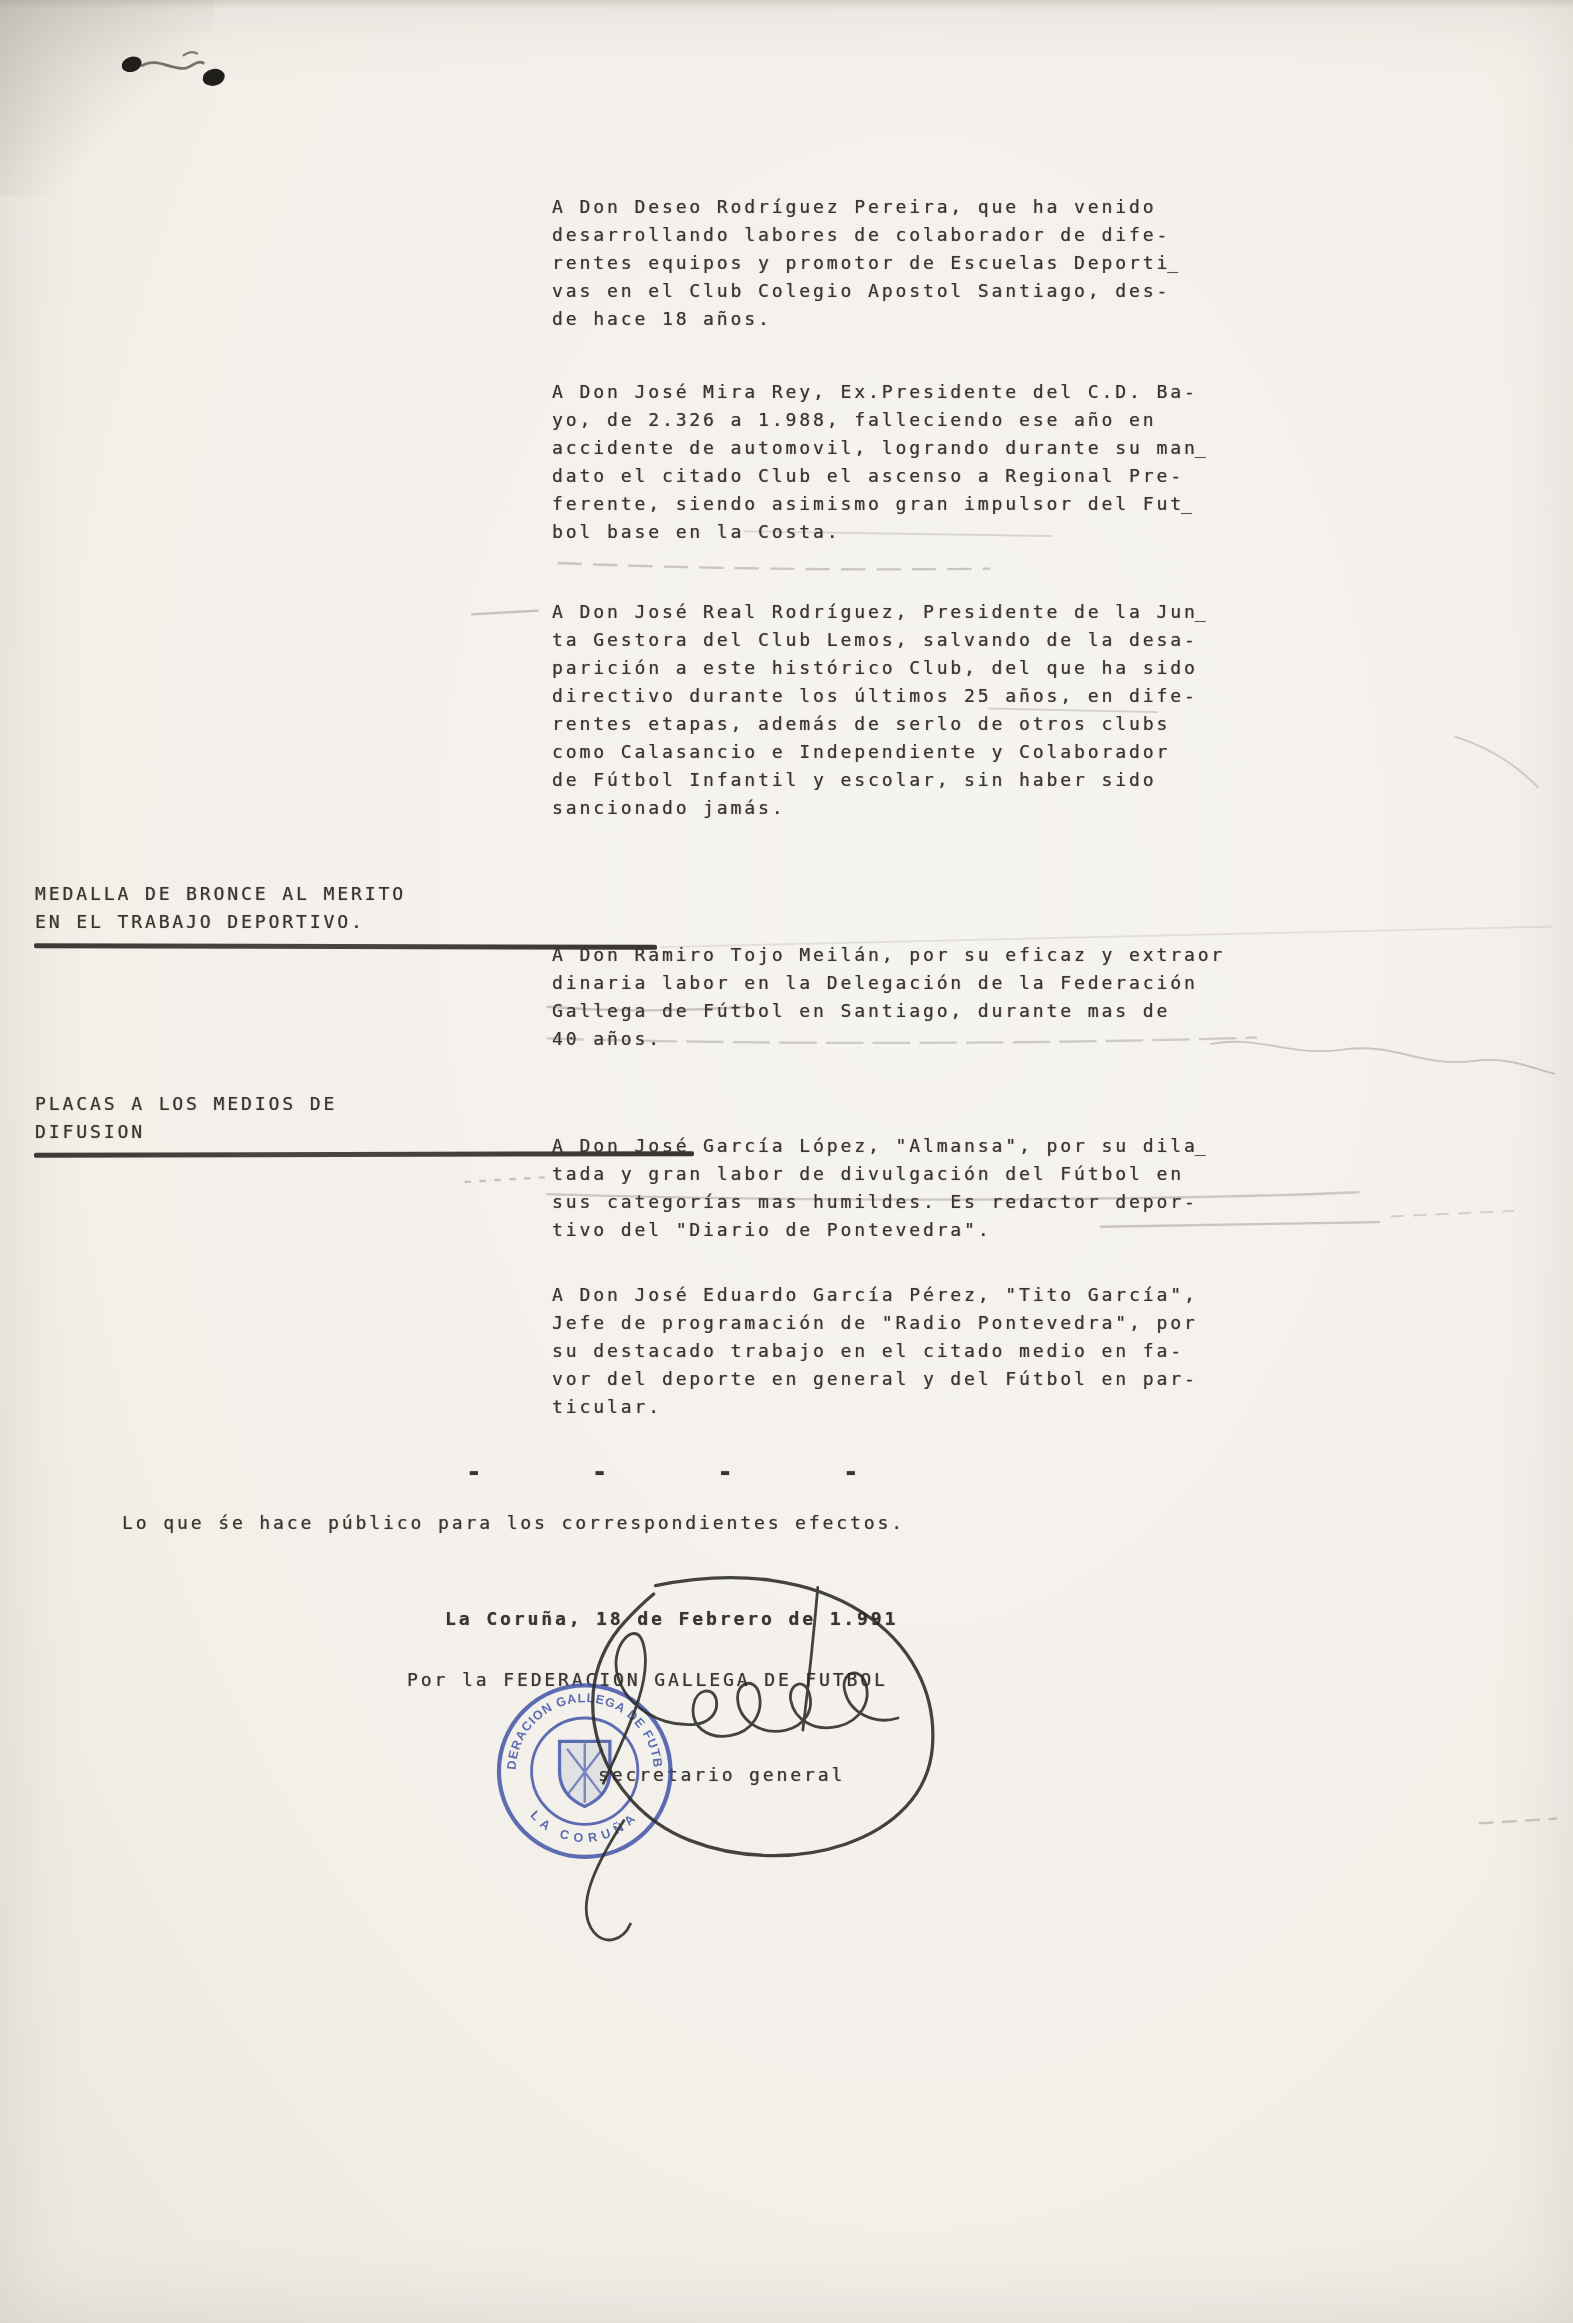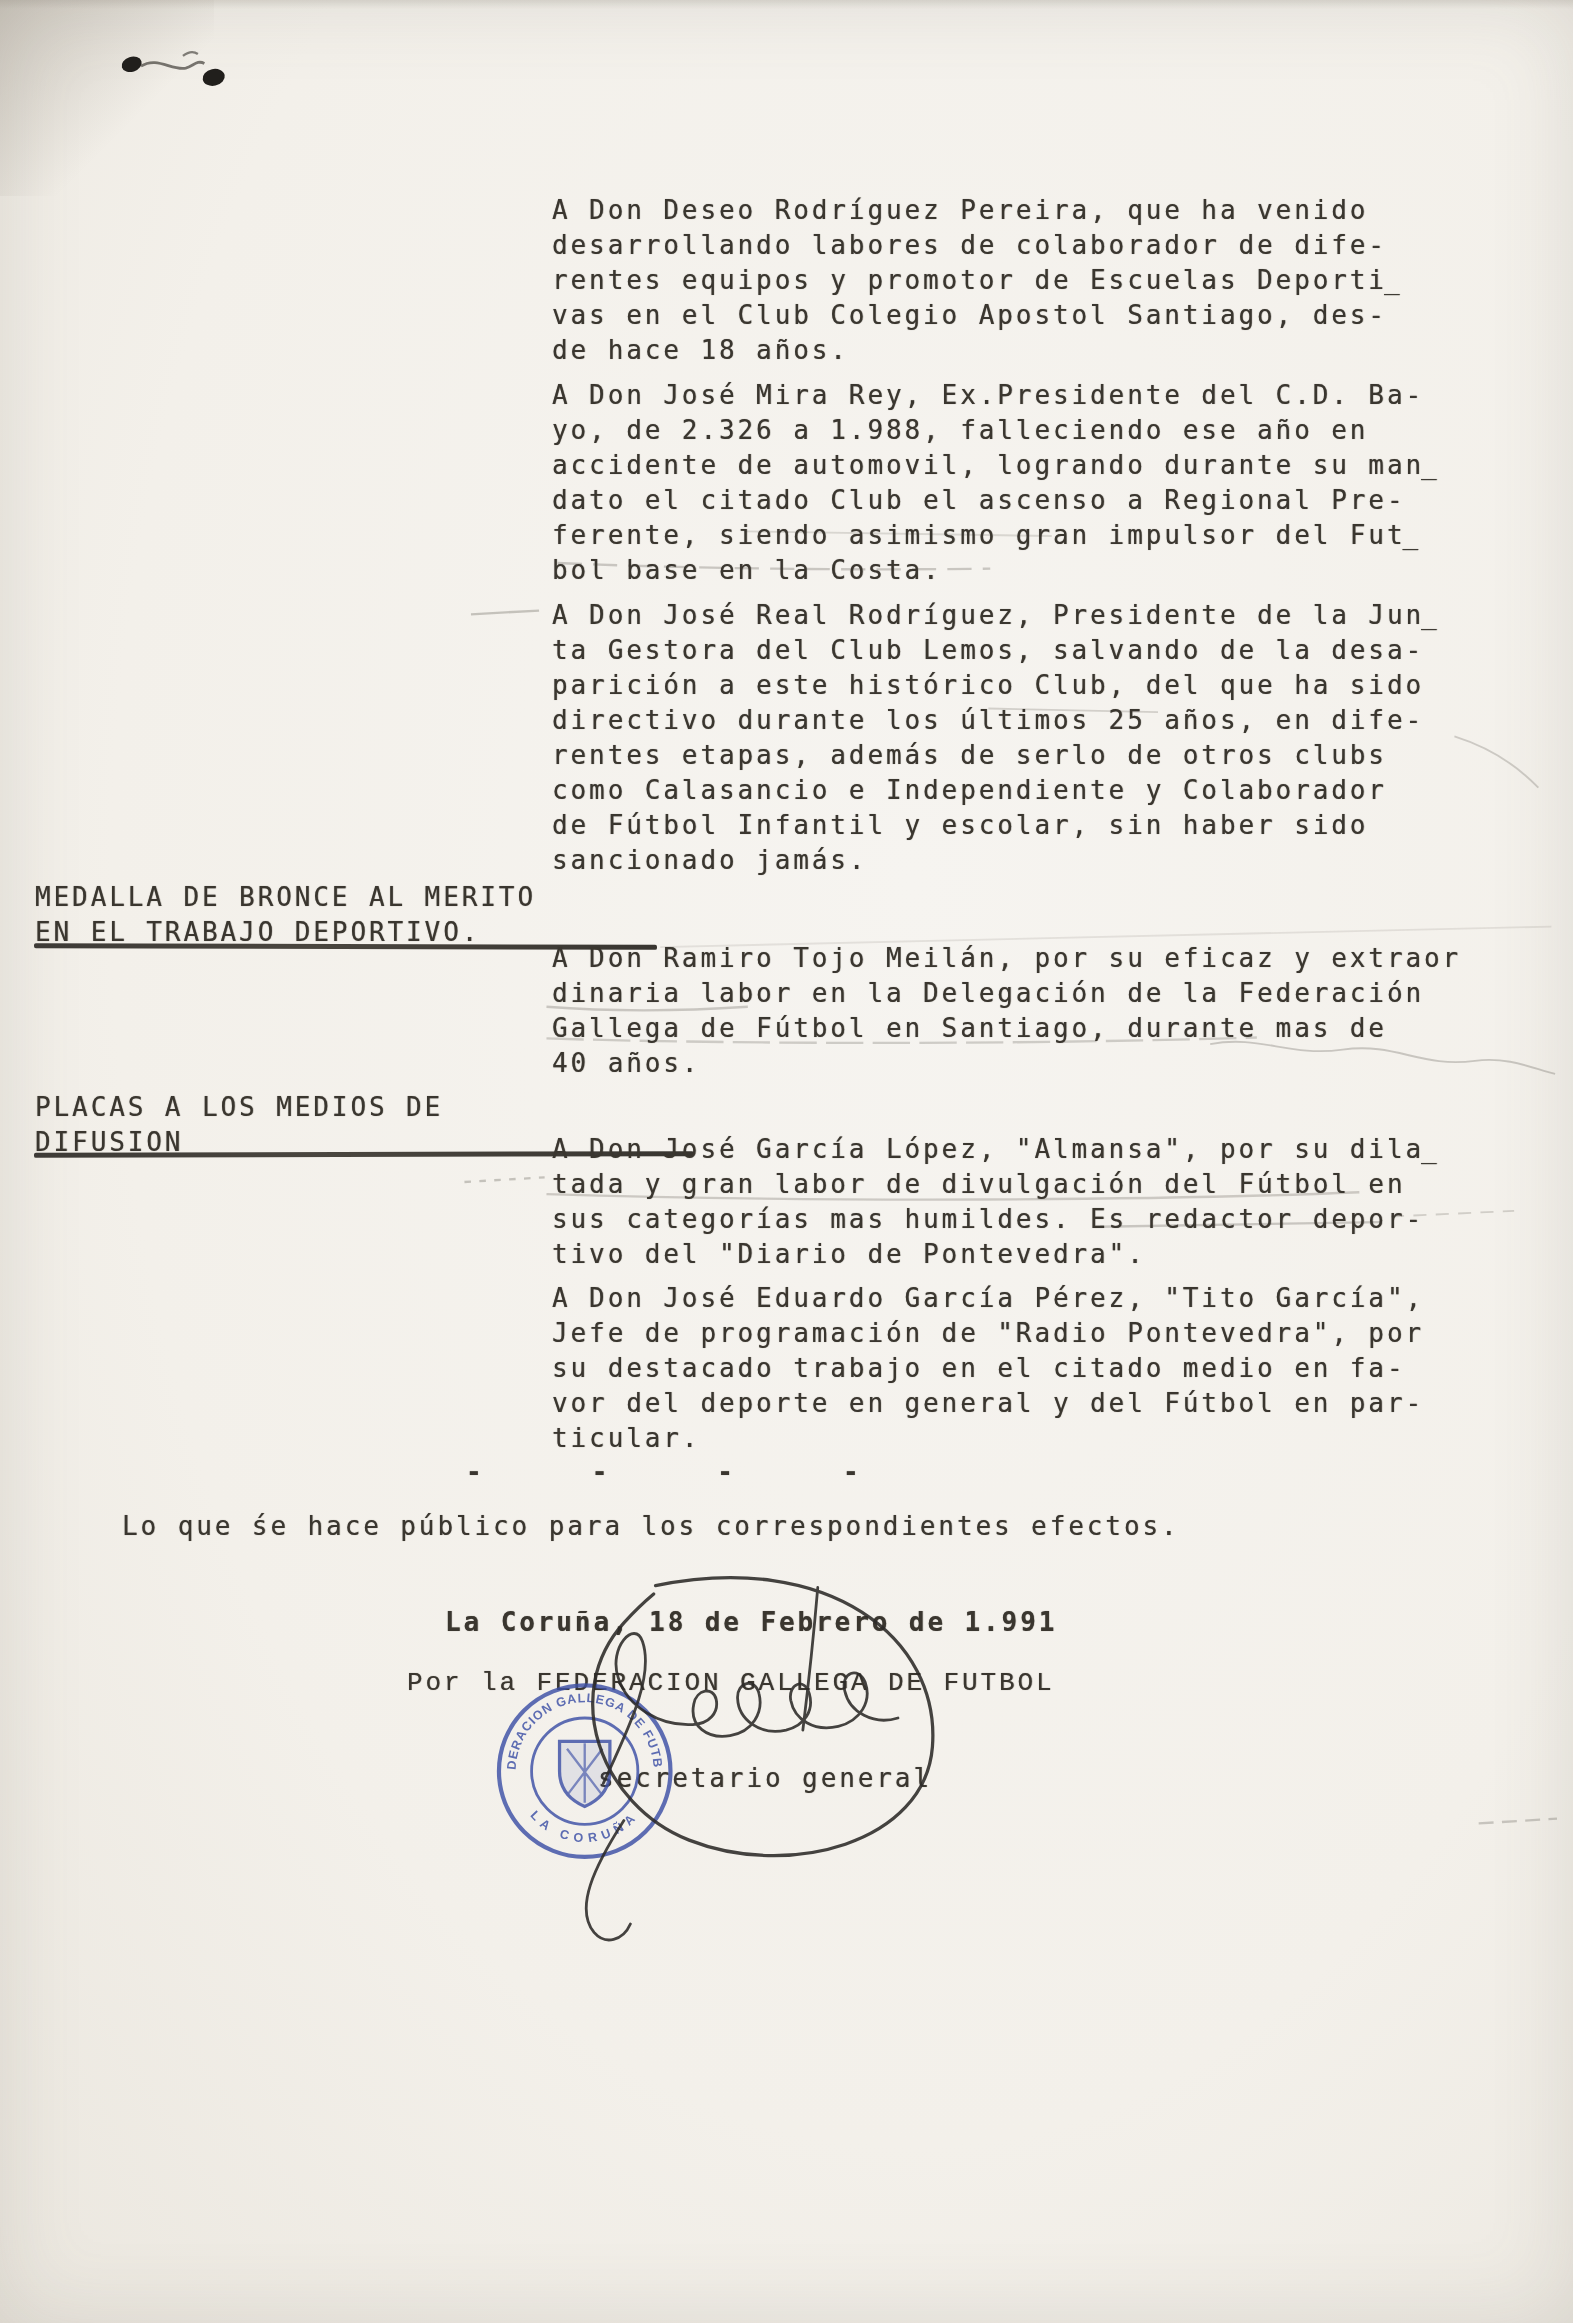--- a/index.html
+++ b/index.html
@@ -14,21 +14,21 @@
     position:absolute;left:0;top:0;width:214px;height:196px;
     background:linear-gradient(135deg, rgba(150,142,130,.40), rgba(150,142,130,0) 62%);
   }
   .edge-top{
     position:absolute;top:0;left:0;right:0;height:9.3px;
     background:linear-gradient(rgba(140,133,122,.22),rgba(140,133,122,0));
   }
   .layer{position:absolute;left:0;top:0;pointer-events:none;}
   .typed{
     position:absolute;
-    font-size:26px;line-height:35px;letter-spacing:2.9px;
+    font-size:18px;line-height:28px;letter-spacing:2.9px;
     white-space:pre-line;
     text-shadow:0 0 0.9px rgba(58,54,47,.55), 0.6px 0.4px 0 rgba(58,54,47,.22);
   }
   .p1{left:552px;top:193px;}
   .p2{left:552px;top:378px;}
   .p3{left:552px;top:598px;}
   .p4{left:552px;top:941px;}
   .p5{left:552px;top:1132px;}
   .p6{left:552px;top:1281px;}
   .h-medalla{left:35px;top:880px;}
@@ -40,21 +40,21 @@
   }
   .rule-medalla{left:34px;top:944px;width:623px;transform:rotate(.15deg);}
   .rule-placas{left:34px;top:1152px;width:660px;transform:rotate(-.15deg);}
   .dashes{
     position:absolute;left:466px;top:1457px;display:flex;gap:110px;
     font-size:26px;line-height:31px;font-weight:bold;letter-spacing:0;
     text-shadow:0 0 0.9px rgba(58,54,47,.55);
   }
   .closing{left:122px;top:1509px;}
   .date-line{left:445px;top:1605px;font-weight:bold;}
-  .federation-line{left:407px;top:1666px;font-family:Liberation Mono, monospace;}
+  .federation-line{left:407px;top:1666px;}
   .secretary-line{left:598px;top:1761px;}
 </style>
 </head>
 <body>
 
 <div class="page">
 
   <div class="corner-shade"></div>
   <div class="edge-top"></div>
 

